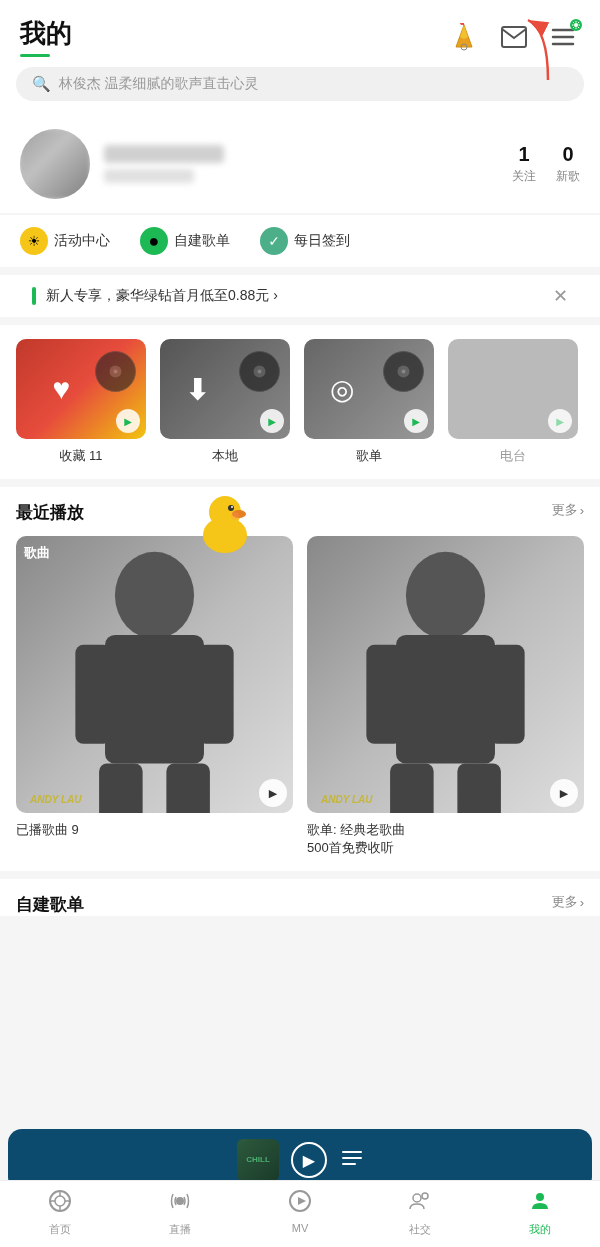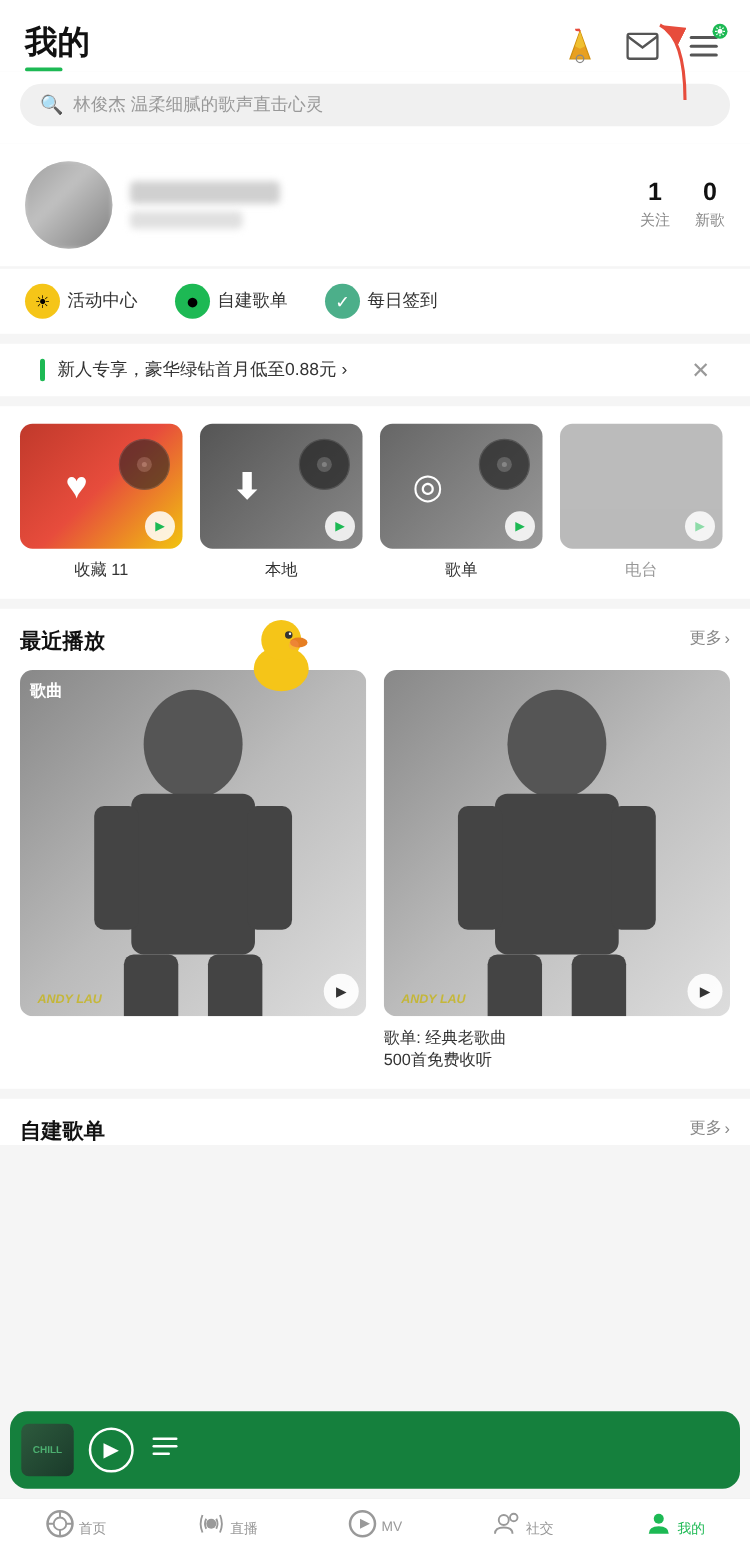--- a/index.html
+++ b/index.html
@@ -337,29 +337,30 @@
       background: #fff;
       padding: 14px 16px 0 16px;
     }
 
     
     .player-bar {
       position: fixed;
       bottom: 56px;
       left: 0;
       width: 600px;
-      background: #15803d;
+      background: #0c4a6e;
       border-radius: 14px;
       margin: 0 8px;
       width: calc(100% - 16px);
       display: flex;
       align-items: center;
       padding: 10px 9px;
       gap: 12px;
       z-index: 100;
+      justify-content: center;
     }
     .player-album-art {
       width: 42px;
       height: 42px;
       border-radius: 6px;
       background: linear-gradient(135deg, #2d5a3d 0%, #1a3a2a 100%);
       flex-shrink: 0;
       display: flex;
       align-items: center;
       justify-content: center;
@@ -407,21 +408,21 @@
       width: 600px;
       background: #fff;
       border-top: 1px solid #eee;
       display: flex;
       justify-content: space-around;
       padding: 6px 0 8px 0;
       z-index: 200;
     }
     .nav-item {
       display: flex;
-      flex-direction: row;
+      flex-direction: column;
       align-items: center;
       gap: 3px;
       cursor: pointer;
       padding: 2px 10px;
     }
     .nav-icon {
       font-size: 22px;
       color: #999;
     }
     .nav-icon.active { color: #1db954; }
@@ -607,20 +608,21 @@
             <rect x="30" y="55" width="18" height="50" rx="4" fill="#444"></rect>
             <rect x="92" y="55" width="18" height="50" rx="4" fill="#444"></rect>
             <rect x="42" y="115" width="22" height="35" rx="4" fill="#444"></rect>
             <rect x="76" y="115" width="22" height="35" rx="4" fill="#444"></rect>
           </svg>
         </div>
         <span class="recent-song-label">歌曲</span>
         <span class="recent-watermark">ANDY LAU</span>
         <div class="recent-play-btn">▶</div>
       </div>
+      <div class="recent-desc">已播歌曲 9</div>
     </div>
 
     <div class="recent-item">
       <div class="recent-thumb">
         <div class="recent-thumb-inner">
           <svg width="100%" height="100%" viewBox="0 0 140 140" style="position:absolute;bottom:0;left:0;">
             <ellipse cx="70" cy="30" rx="20" ry="22" fill="#555"></ellipse>
             <rect x="45" y="50" width="50" height="65" rx="5" fill="#444"></rect>
             <rect x="30" y="55" width="18" height="50" rx="4" fill="#444"></rect>
             <rect x="92" y="55" width="18" height="50" rx="4" fill="#444"></rect>

